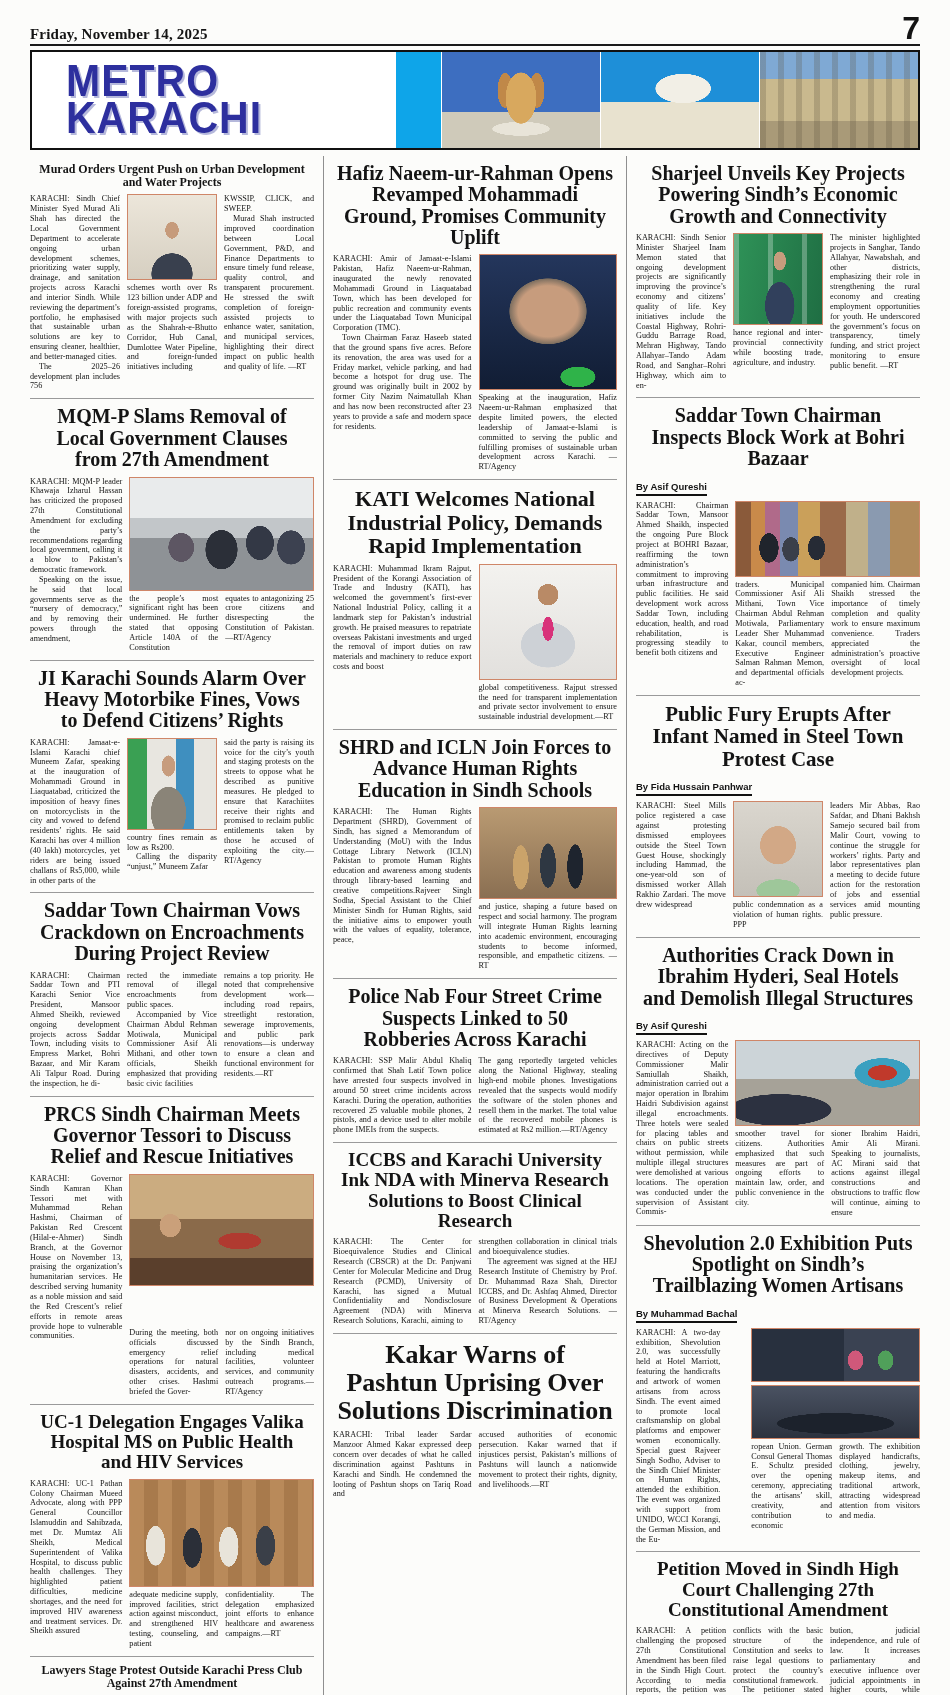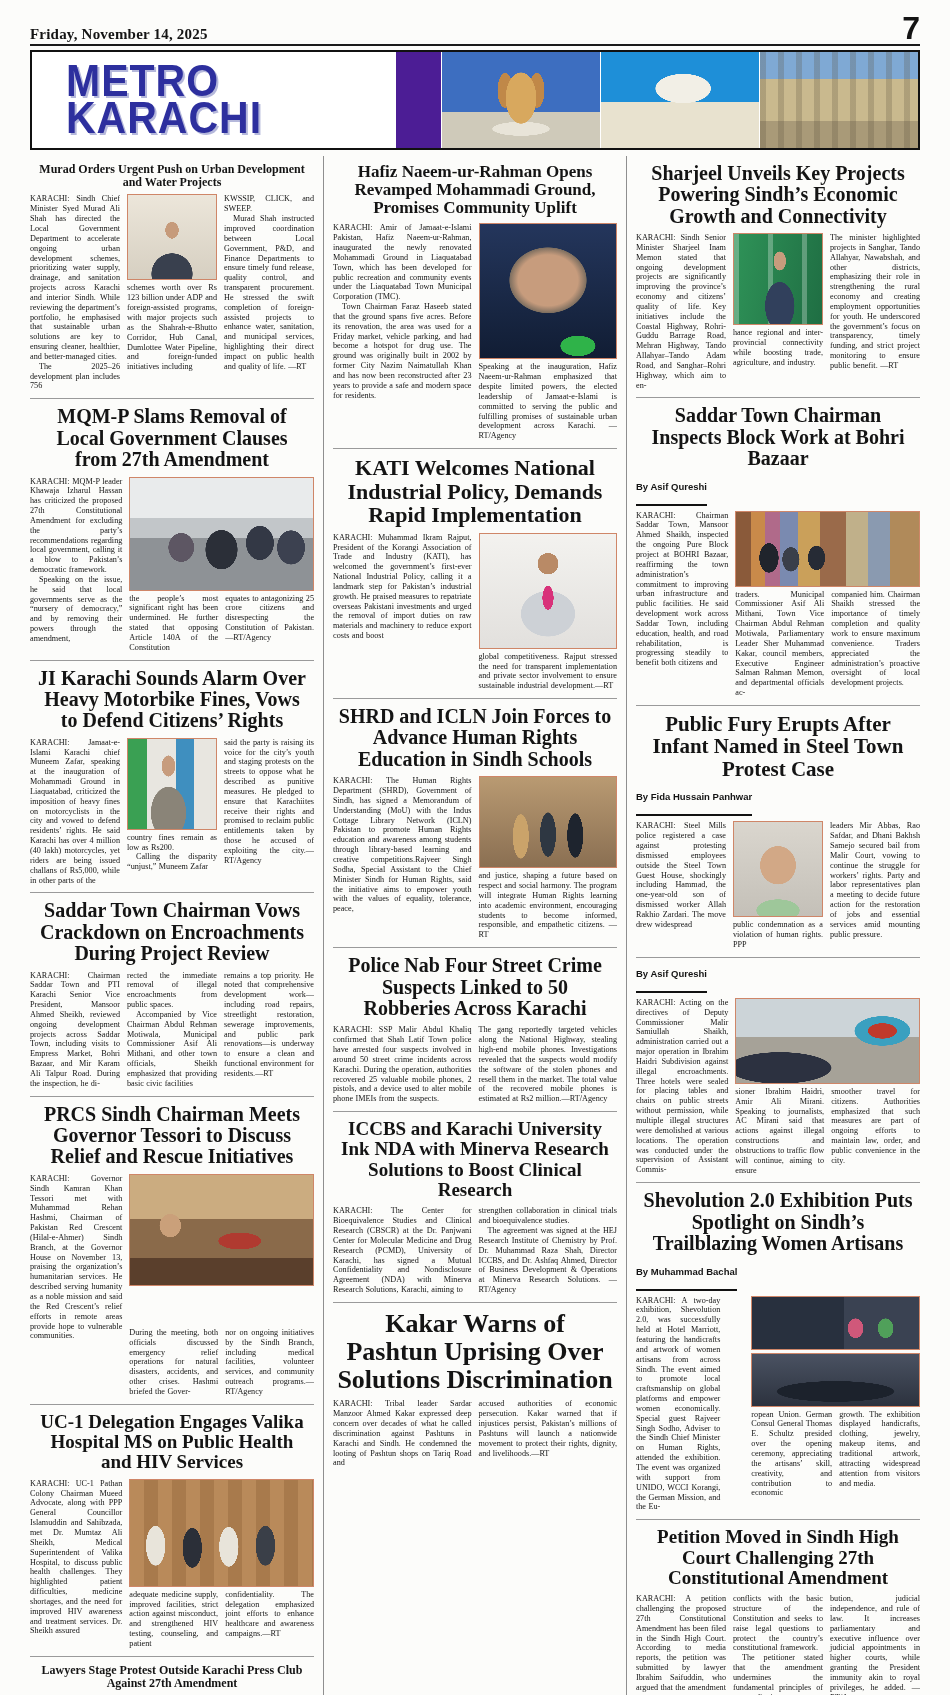--- a/index.html
+++ b/index.html
@@ -9,21 +9,21 @@
     font-family:"Liberation Serif",serif;
   }
   
   .header-row{
     display:flex;justify-content:space-between;align-items:flex-end;
     margin:14px 30px 0;border-bottom:2px solid #1a1a1a;padding-bottom:1px;
   }
   .date{font-weight:bold;font-size:15px;letter-spacing:.2px;}
   .pageno{font-weight:bold;font-size:32px;line-height:.9;font-family:"Liberation Sans",sans-serif;}
   .masthead{
-    display:flex;border:2px solid #111;height:96px;margin:4px 30px 6px;background:#4c1d95;gap:45px;
+    display:flex;border:2px solid #111;height:96px;margin:4px 30px 6px;background:#0ea5e9;gap:45px;
   }
   .mh-title{width:330px;display:flex;flex-direction:column;justify-content:center;padding-left:34px;background:#fff;}
   .mh-line{
     font-family:"Liberation Sans",sans-serif;font-weight:bold;font-size:41px;line-height:.9;
     color:#2d2f9e;letter-spacing:1px;transform:scaleY(1.08);
     text-shadow:2px 2px 0 rgba(120,125,190,.55);
   }
   .mh-photos{flex:1;display:flex;}
   .mh-photo{flex:1;border-left:1px solid #fff;}
   .mp-cathedral{background:
@@ -41,25 +41,25 @@
   
   .content{display:flex;align-items:stretch;margin:0 30px;}
   .col-group{flex:1;min-width:0;padding:0 9px;}
   .col-group:first-child{padding-left:0;}
   .col-group:last-child{padding-right:0;}
   .col-group + .col-group{border-left:1px solid #8f8f8f;}
   
   .article{border-bottom:1px solid #9a9a9a;padding:5px 0 7px;}
   .col-group .article:last-child{border-bottom:none;}
   .hl{font-weight:bold;text-align:center;margin:2px 4px 6px;line-height:1.07;}
-  .h17{font-size:17px}.h18{font-size:12px}.h19{font-size:19px}.h20{font-size:20px}
+  .h17{font-size:20px}.h18{font-size:12px}.h19{font-size:19px}.h20{font-size:20px}
   .h21{font-size:21px}.h22{font-size:22px}.h26{font-size:26px}
   .byline{
     font-family:"Liberation Sans",sans-serif;font-weight:bold;font-size:9.5px;
-    display:inline-block;border-bottom:2px solid #111;padding-bottom:12px;margin:0 0 5px;
+    display:inline-block;border-bottom:2px solid #111;padding-bottom:2px;margin:0 0 5px;
   }
   .abody{display:flex;gap:7px;}
   .abody.inner{margin-top:0;}
   .acol{flex:1;min-width:0;}
   .bwrap{display:flex;flex-direction:column;min-width:0;}
   .acol p{
     margin:0;font-size:8.2px;line-height:1.2;text-align:justify;
     word-spacing:.4px;
   }
   .acol p + p{text-indent:9px;}
@@ -371,32 +371,32 @@
             <p>KARACHI: Steel Mills police registered a case against protesting dismissed employees outside the Steel Town Guest House, shockingly including Hammad, the one-year-old son of dismissed worker Allah Rakhio Zardari. The move drew widespread</p>
           </div>
           <div class="acol">
             <div class="ph ph-child"></div>
             <p>public condemnation as a violation of human rights. PPP</p>
           </div>
           <div class="acol">
             <p>leaders Mir Abbas, Rao Safdar, and Dhani Bakhsh Samejo secured bail from Malir Court, vowing to continue the struggle for workers’ rights. Party and labor representatives plan a meeting to decide future action for the restoration of jobs and essential services amid mounting public pressure.</p>
           </div>
         </div></article>
-      <article class="article"><div class="byline">By Asif Qureshi</div><div class="abody">
+      <article class="article"><h2 class="hl h20">Authorities Crack Down in Ibrahim Hyderi, Seal Hotels and Demolish Illegal Structures</h2><div class="byline">By Asif Qureshi</div><div class="abody">
           <div class="acol">
             <p>KARACHI: Acting on the directives of Deputy Commissioner Malir Samiullah Shaikh, administration carried out a major operation in Ibrahim Haidri Subdivision against illegal encroachments. Three hotels were sealed for placing tables and chairs on public streets without permission, while multiple illegal structures were demolished at various locations. The operation was conducted under the supervision of Assistant Commis-</p>
           </div>
           <div class="bwrap" style="flex: 2 1 0%;">
             <div class="ph ph-demolition"></div>
             <div class="abody inner">
               <div class="acol">
+                <p>smoother travel for citizens. Authorities emphasized that such measures are part of ongoing efforts to maintain law, order, and public convenience in the city.</p>
+              </div>
+              <div class="acol">
                 <p>sioner Ibrahim Haidri, Amir Ali Mirani. Speaking to journalists, AC Mirani said that actions against illegal constructions and obstructions to traffic flow will continue, aiming to ensure</p>
-              </div>
-              <div class="acol">
-                <p>smoother travel for citizens. Authorities emphasized that such measures are part of ongoing efforts to maintain law, order, and public convenience in the city.</p>
               </div>
             </div>
           </div>
         </div></article>
       <article class="article"><h2 class="hl h20">Shevolution 2.0 Exhibition Puts Spotlight on Sindh’s Trailblazing Women Artisans</h2><div class="byline">By Muhammad Bachal</div><div class="abody">
           <div class="acol">
             <p>KARACHI: A two-day exhibition, Shevolution 2.0, was successfully held at Hotel Marriott, featuring the handicrafts and artwork of women artisans from across Sindh. The event aimed to promote local craftsmanship on global platforms and empower women economically. Special guest Rajveer Singh Sodho, Adviser to the Sindh Chief Minister on Human Rights, attended the exhibition. The event was organized with support from UNIDO, WCCI Korangi, the German Mission, and the Eu-</p>
           </div>
           <div class="bwrap" style="flex: 2 1 0%; margin-left: 24px;">
             <div class="ph ph-shev1"></div>

